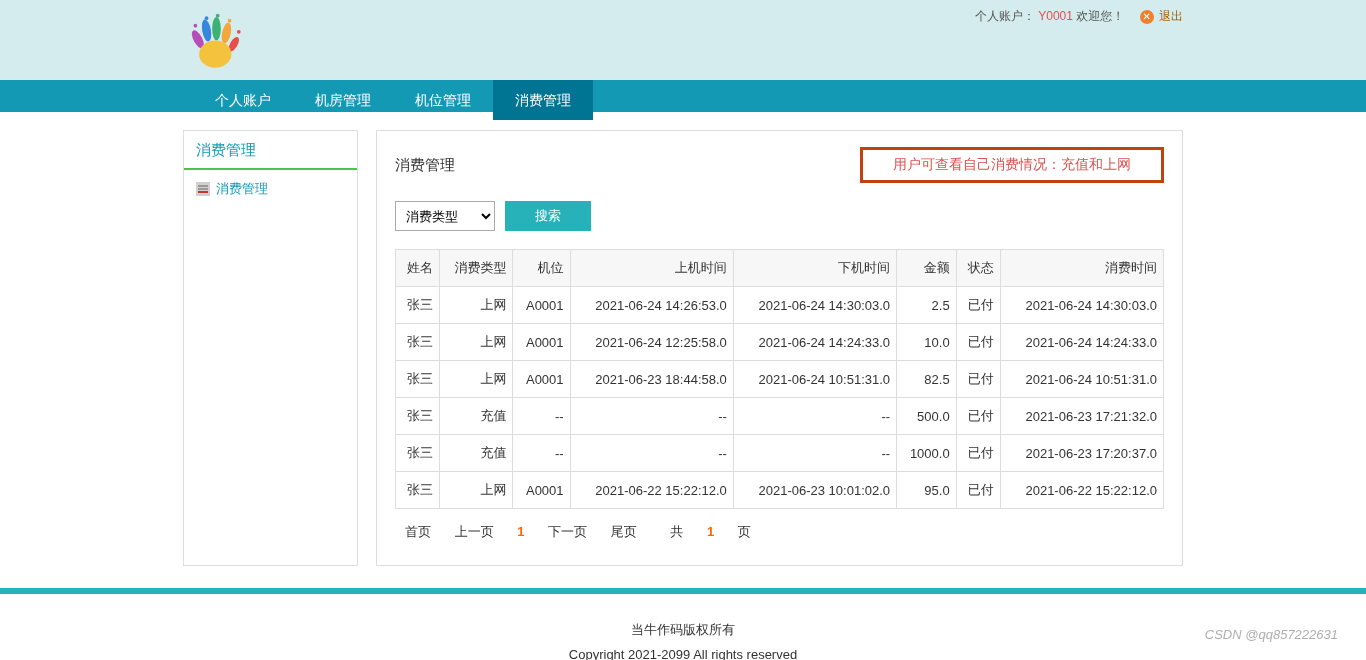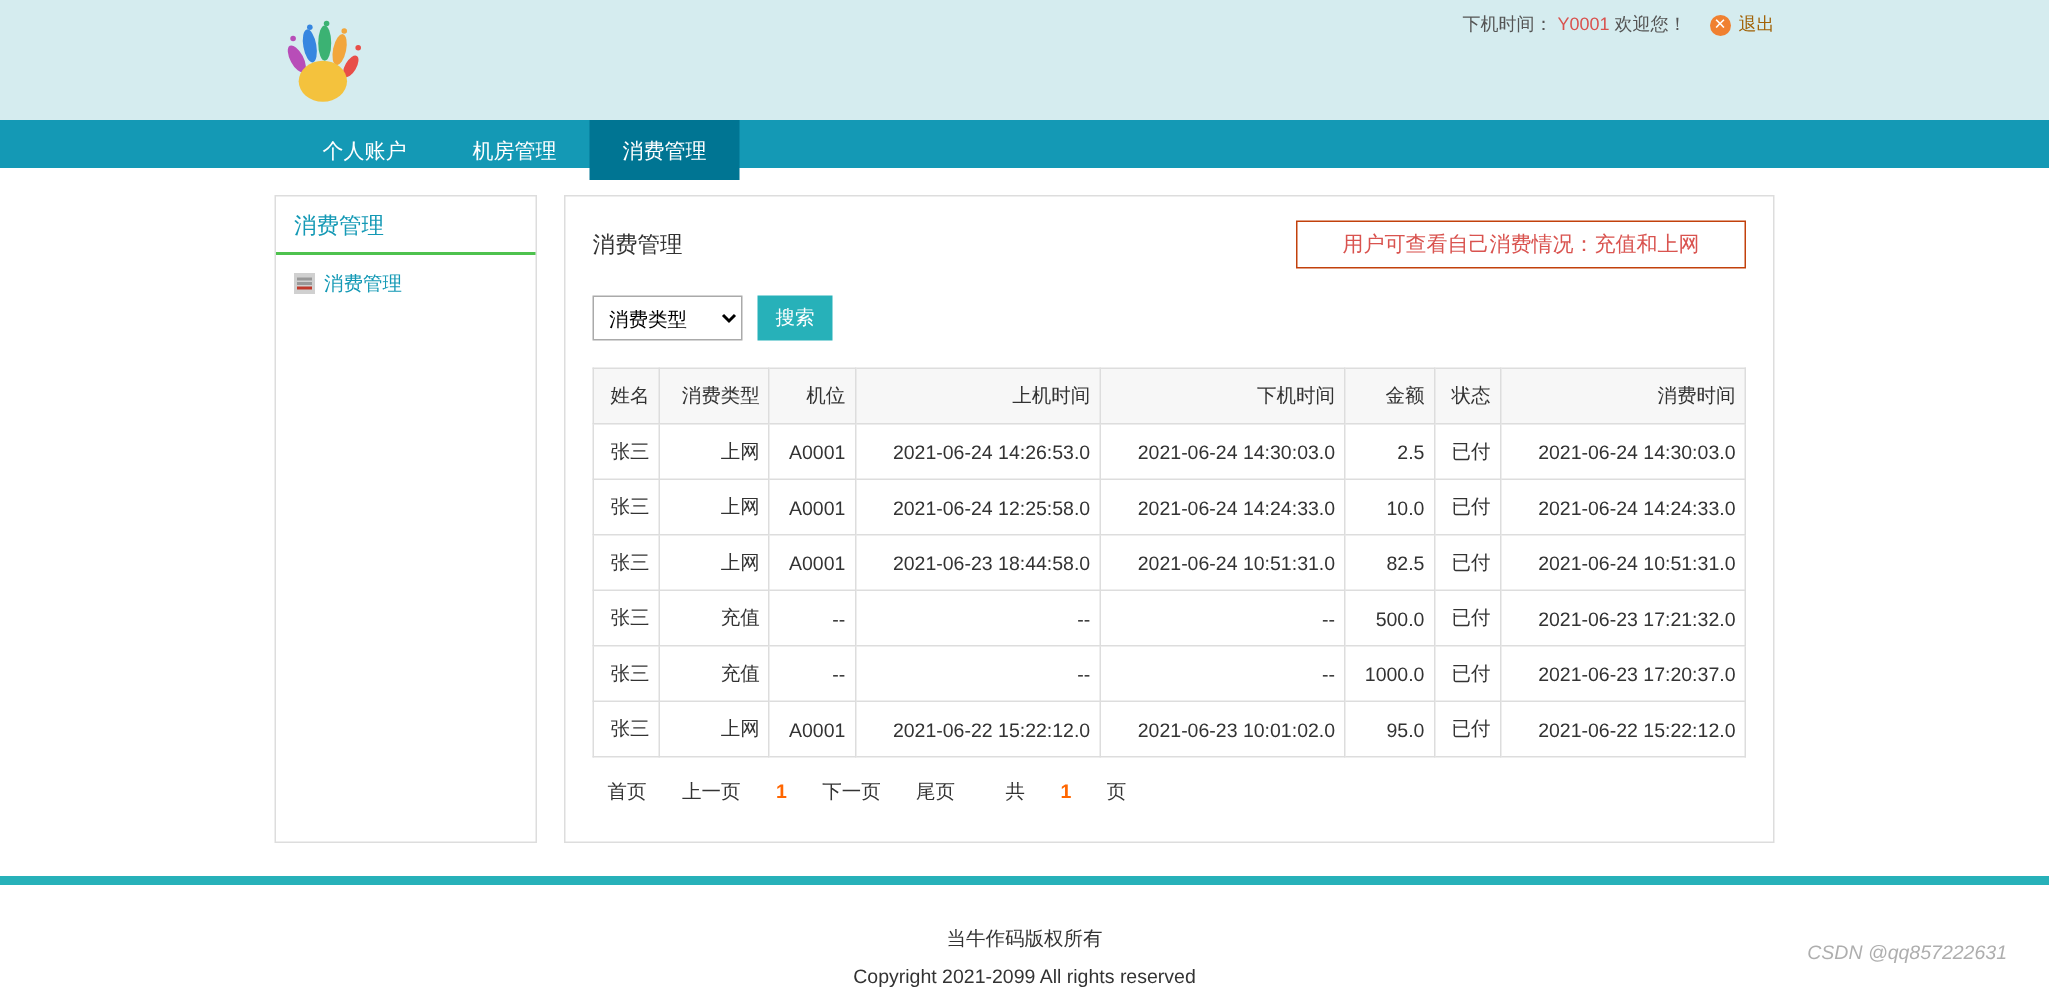--- a/index.html
+++ b/index.html
@@ -26,25 +26,25 @@
     
     .sidebar { width: 175px; border: 1px solid #ddd; background: #fff; min-height: 355px; }
     .sidebar-title { font-size: 15px; color: #1499b5; padding: 10px 12px 8px; border-bottom: 2px solid #4ec24e; }
     .sidebar-item { padding: 10px 12px; color: #1499b5; font-size: 13px; display: flex; align-items: center; cursor: pointer; }
     .sidebar-icon { display: inline-block; width: 14px; height: 14px; background: #d0d0d0; margin-right: 6px; position: relative; }
     .sidebar-icon::after { content: ""; position: absolute; left: 2px; top: 3px; width: 10px; height: 2px; background: #999; box-shadow: 0 3px 0 #999, 0 6px 0 #c0392b; }
     
     .content { flex: 1; border: 1px solid #ddd; background: #fff; padding: 16px 18px 24px; }
     .content-header { display: flex; justify-content: space-between; align-items: center; margin-bottom: 18px; }
     .content-title { font-size: 15px; color: #333; }
-    .notice-box { border: 1px solid #c2410c; color: #d9534f; padding: 6px 30px; font-size: 14px; }
+    .notice-box { border: 3px solid #c2410c; color: #d9534f; padding: 6px 30px; font-size: 14px; }
     
     .search-row { margin-bottom: 18px; display: flex; gap: 10px; }
     .type-select { border: 1px solid #aaa; padding: 4px 6px; font-size: 13px; min-width: 100px; height: 30px; background: #fff; }
-    .search-btn { background: #27b1b9; color: #fff; border: none; padding: 0 12px; height: 30px; font-size: 13px; cursor: pointer; }
+    .search-btn { background: #27b1b9; color: #fff; border: none; padding: 0 30px; height: 30px; font-size: 13px; cursor: pointer; }
     
     .data-table { width: 100%; border-collapse: collapse; font-size: 13px; }
     .data-table th, .data-table td { border: 1px solid #ddd; padding: 9px 6px; text-align: right; color: #333; }
     .data-table th { background: #f7f7f7; font-weight: normal; }
     
     .pagination { text-align: left; margin-top: 14px; font-size: 13px; color: #333; }
     .pagination span { margin: 0 10px; cursor: pointer; }
     .pagination .current, .pagination .total-num { color: #ff6600; font-weight: bold; }
     
     .footer { margin-top: 22px; }
@@ -52,21 +52,21 @@
     .footer-text { text-align: center; padding: 24px 0; font-size: 13px; color: #333; line-height: 1.9; }
     
     .watermark { position: fixed; bottom: 18px; right: 28px; color: rgba(120,120,120,0.6); font-size: 13px; font-style: italic; }
   </style>
 </head>
 <body>
 
 <div class="header-bar">
   <div class="header-inner">
     <div class="user-info">
-      <span>下机时间：</span>
+      <span>个人账户：</span>
       <span class="username">Y0001</span>
       <span> 欢迎您！</span>
       <span class="logout-icon">✕</span>
       <span class="logout-text">退出</span>
     </div>
     <div class="logo-area">
       <div class="hand-logo">
         <svg viewBox="0 0 100 100">
           <ellipse cx="24" cy="44" rx="7" ry="16" fill="#b84db8" transform="rotate(-28 24 44)"></ellipse>
           <ellipse cx="38" cy="30" rx="7" ry="18" fill="#3686e0" transform="rotate(-10 38 30)"></ellipse>
@@ -82,20 +82,21 @@
         </svg>
       </div>
     </div>
   </div>
 </div>
 
 <div class="nav-bar">
   <div class="nav-inner" id="nav-inner">
       <div class="nav-item">个人账户</div>
       <div class="nav-item">机房管理</div>
+      <div class="nav-item">机位管理</div>
       <div class="nav-item active">消费管理</div>
     </div>
 </div>
 
 <div class="main-wrap">
   <div class="sidebar">
     <div class="sidebar-title">消费管理</div>
     <div class="sidebar-item">
       <span class="sidebar-icon"></span>
       <span>消费管理</span>

